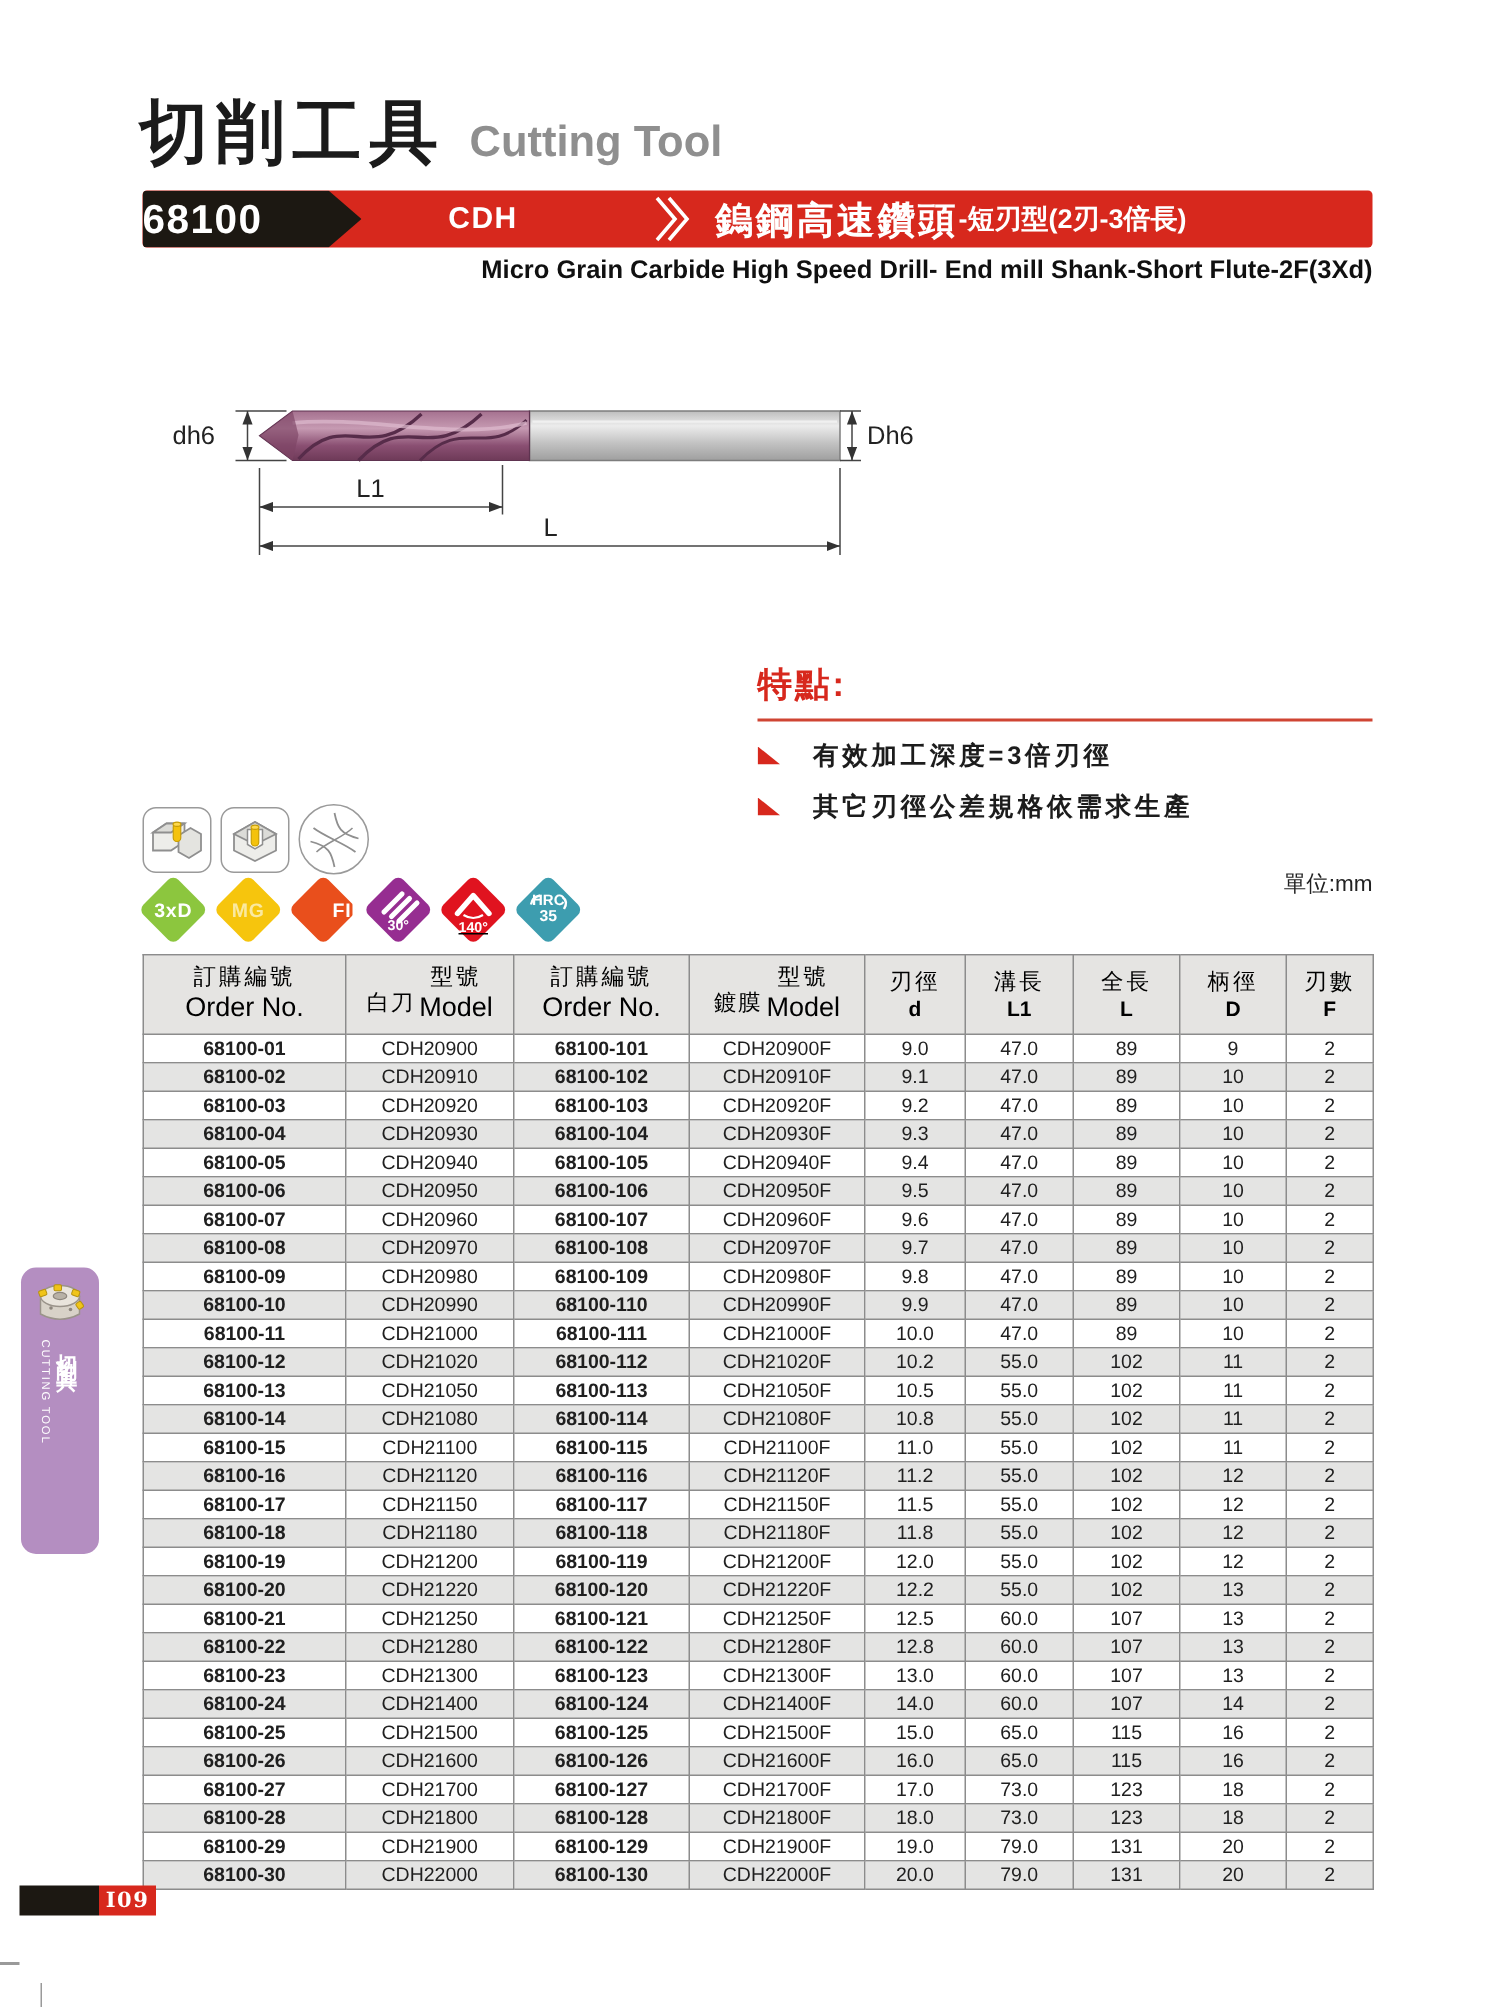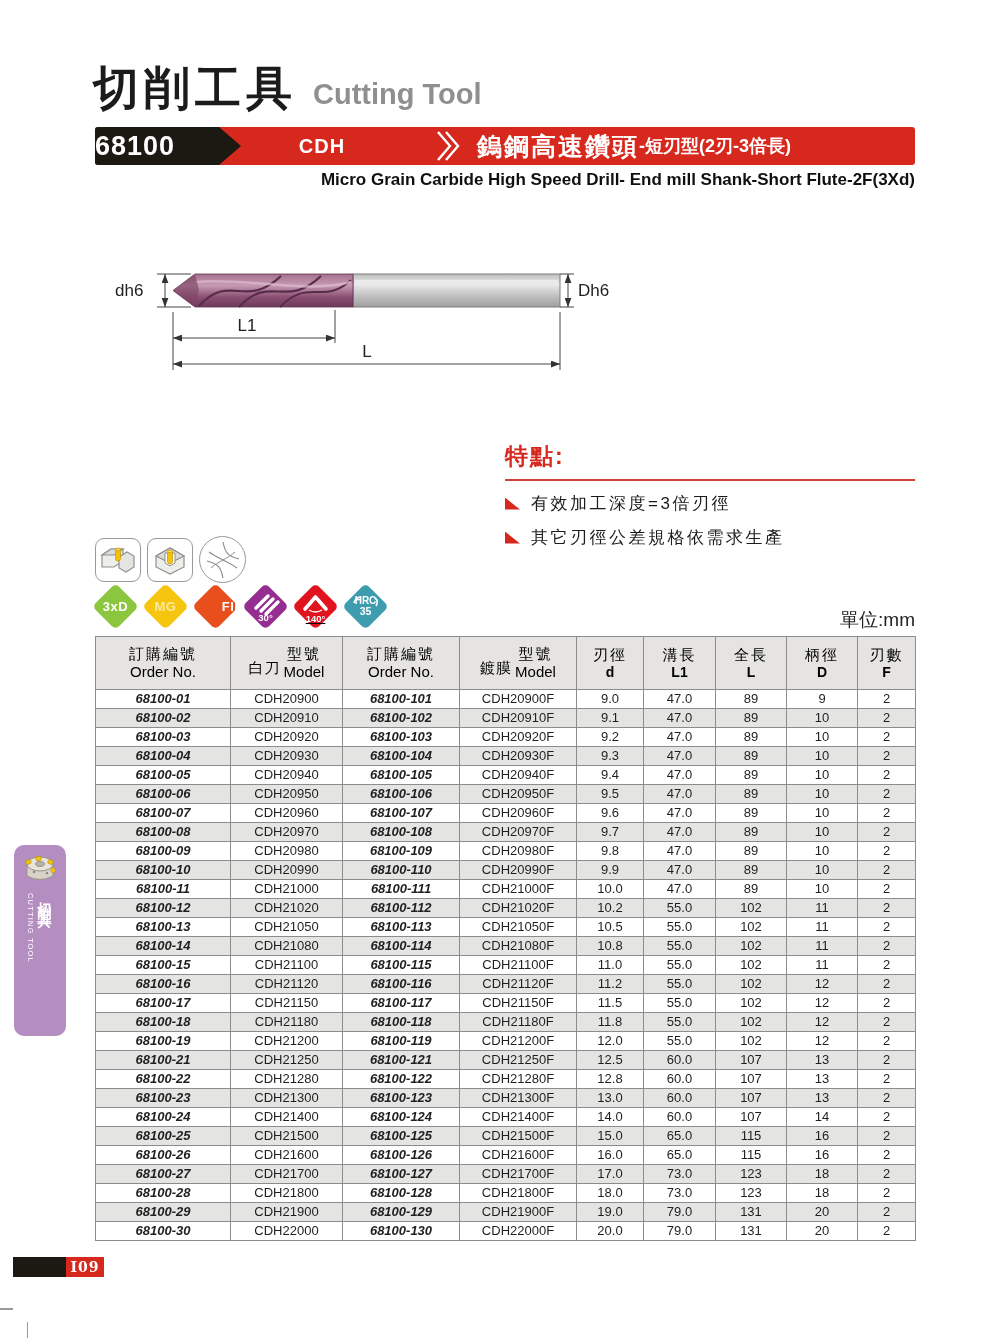--- a/index.html
+++ b/index.html
@@ -28,22 +28,22 @@
     font-size:17px; font-weight:700; color:#101010; }
 
   
   .drill-diagram { position:absolute; left:95px; top:250px; }
   .dim-text { font-size:17px; fill:#222; font-family:"Liberation Sans", sans-serif; }
 
   
   .features { position:absolute; left:505px; top:441px; width:410px; }
   .features-heading { font-size:23px; font-weight:700; color:#d7281d; letter-spacing:2px;
     padding-bottom:7px; border-bottom:2px solid #cf4433; }
-  .feature-item { margin-top:11px; display:flex; align-items:center; gap:11px;
-    font-size:17px; color:#1c1c1c; letter-spacing:2.5px; }
+  .feature-item { margin-top:11px; display:flex; align-items:center; gap:22px;
+    font-size:17px; color:#1c1c1c; letter-spacing:2.5px;font-weight:bold; }
   .tri { width:15px; height:12px; background:#d7281d; clip-path:polygon(0 0, 100% 100%, 0 100%); flex:0 0 auto; }
 
   
   .app-icons { position:absolute; left:95px; top:536px; display:flex; gap:6px; align-items:center; }
   .app-icon-sq { width:46px; height:44px; border:1.5px solid #9a9a9a; border-radius:9px;
     display:flex; align-items:center; justify-content:center; background:#fff; }
   .app-icon-circle { width:47px; height:47px; border:1.5px solid #9a9a9a; border-radius:50%;
     display:flex; align-items:center; justify-content:center; background:#fff; }
 
   
@@ -52,33 +52,33 @@
   .diamond { width:33px; height:33px; transform:rotate(45deg); border-radius:5px; }
   .badge-content { position:absolute; inset:0; display:flex; flex-direction:column;
     align-items:center; justify-content:center; pointer-events:none; }
   .badge-label { font-size:13px; font-weight:700; color:#fff; letter-spacing:0.5px; }
   .badge-label-sm { font-size:9.5px; font-weight:700; color:#fff; line-height:1; }
   .badge-stack { display:flex; flex-direction:column; align-items:center; line-height:1.1; }
   .badge-art { position:absolute; left:0; top:0; }
   .art-label { position:absolute; bottom:11px; width:100%; text-align:center; }
 
   
-  .unit-label { position:absolute; left:95px; top:607px; width:820px; text-align:right; font-size:19px; color:#222; }
+  .unit-label { position:absolute; left:95px; top:580px; width:820px; text-align:right; font-size:15px; color:#222; }
   table.spec { position:absolute; left:95px; top:636px; width:820px; border-collapse:collapse; table-layout:fixed;border-radius:10px; }
   table.spec th, table.spec td { border:1px solid #8c8c8c; }
   table.spec thead th { background:#e5e4e2; height:53px; vertical-align:middle; font-weight:400; }
   table.spec td { height:18px; line-height:18px; text-align:center; font-size:13px; color:#1f1f1f; padding:0;
     white-space:nowrap; overflow:hidden; }
   table.spec tbody tr:nth-child(even) td { background:#e4e4e3; }
-  .c-bold { font-weight:700;font-style:italic; }
+  .c-bold { font-weight:700; }
   .h-wrap { display:flex; align-items:center; justify-content:center; }
   .h-prefix { font-size:15px; letter-spacing:1px; margin-right:3px; margin-top:10px; }
   .h-stack { display:flex; flex-direction:column; line-height:1.2; align-items:center; }
   .h-zh { font-size:15px; letter-spacing:2px; }
-  .h-en { font-size:15px; }
+  .h-en { font-size:18px; }
   .h-en.bold { font-weight:700; font-size:14px; }
 
   
   .side-tab { position:absolute; left:14px; top:845px; width:52px; height:191px;
     border-radius:10px; display:flex; flex-direction:column; align-items:center; padding-top:7px; }
   .tab-text-row { display:flex; flex-direction:row; align-items:flex-start; margin-top:5px; gap:1px; }
   .tab-zh { writing-mode:vertical-rl; color:#fff; font-size:14px; letter-spacing:4px; font-weight:700; }
   .tab-en { writing-mode:vertical-rl; color:#fff; font-size:7.5px; letter-spacing:1.2px; margin-top:2px; }
 
   
@@ -555,20 +555,31 @@
           <td>CDH21200</td>
           <td class="c-bold">68100-119</td>
           <td>CDH21200F</td>
           <td>12.0</td>
           <td>55.0</td>
           <td>102</td>
           <td>12</td>
           <td>2</td>
         </tr>
         <tr>
+          <td class="c-bold">68100-20</td>
+          <td>CDH21220</td>
+          <td class="c-bold">68100-120</td>
+          <td>CDH21220F</td>
+          <td>12.2</td>
+          <td>55.0</td>
+          <td>102</td>
+          <td>13</td>
+          <td>2</td>
+        </tr>
+        <tr>
           <td class="c-bold">68100-21</td>
           <td>CDH21250</td>
           <td class="c-bold">68100-121</td>
           <td>CDH21250F</td>
           <td>12.5</td>
           <td>60.0</td>
           <td>107</td>
           <td>13</td>
           <td>2</td>
         </tr>

